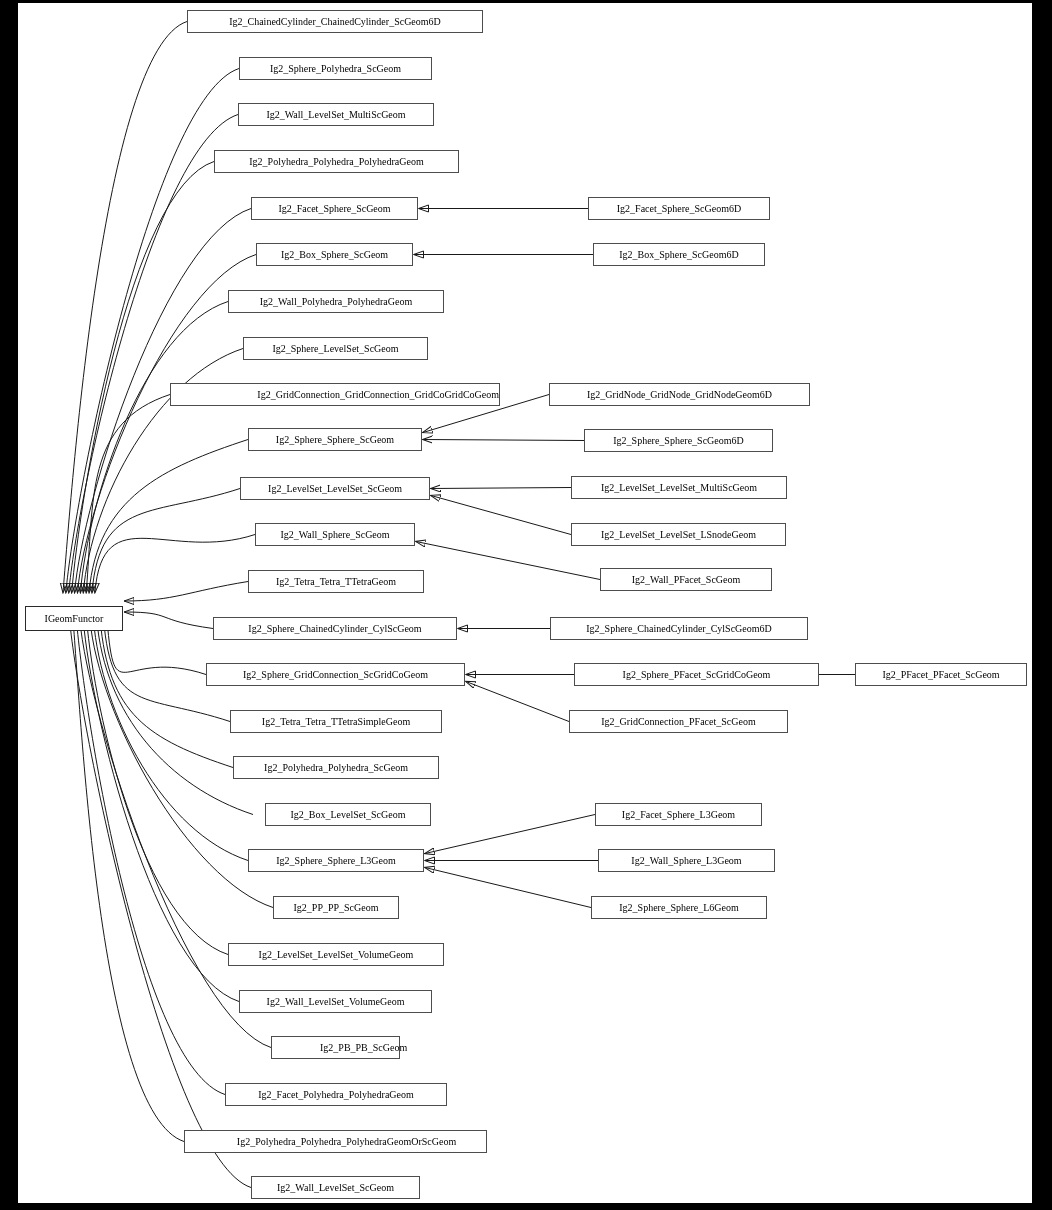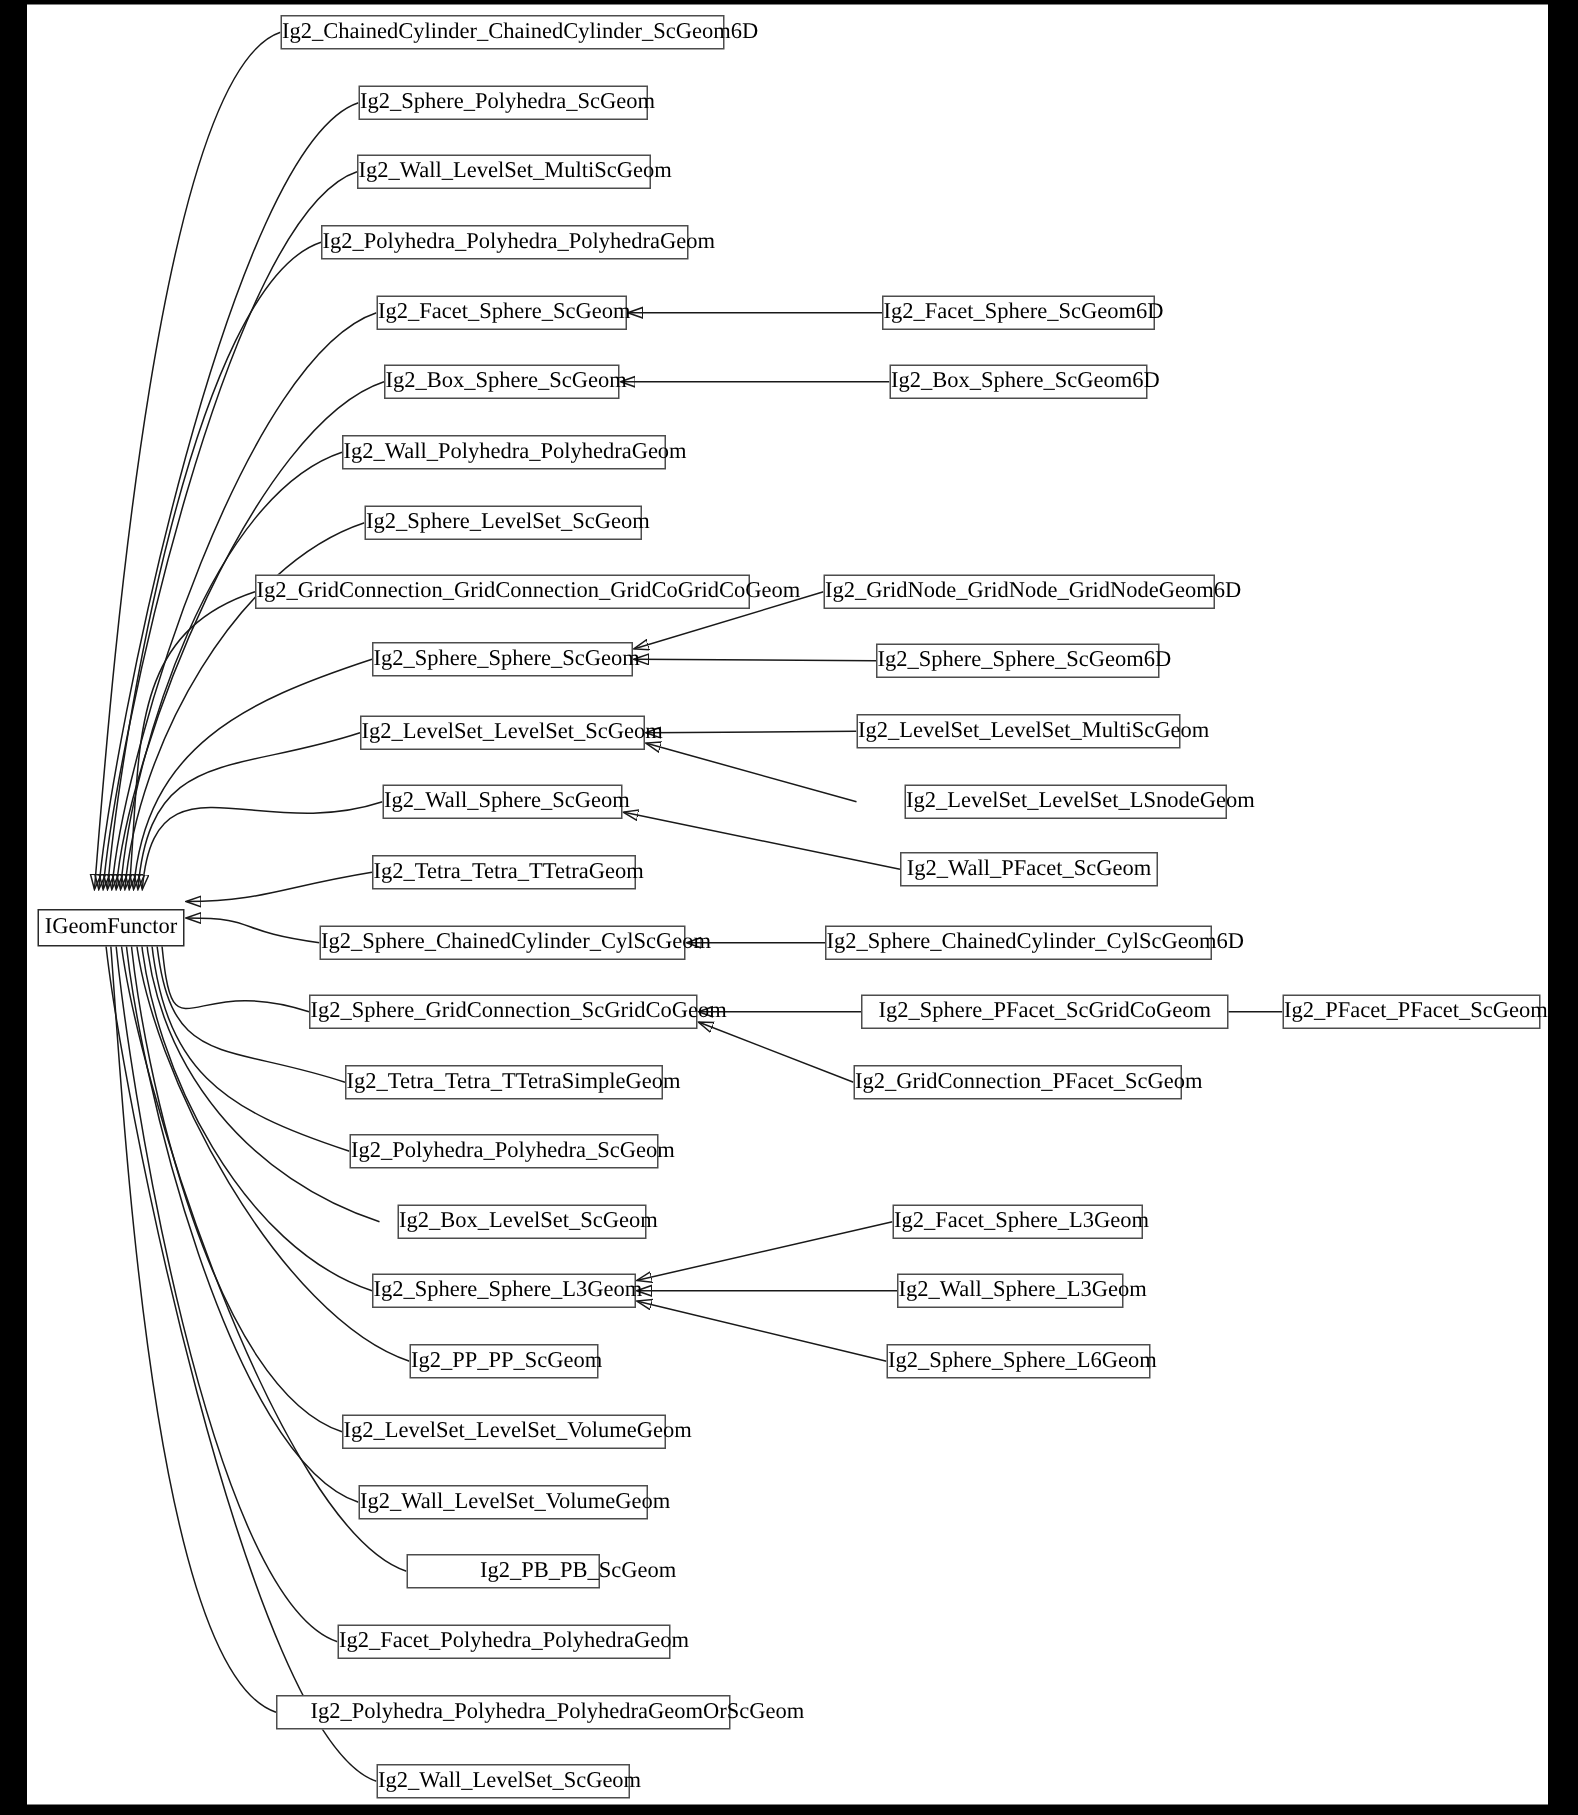--- a/index.html
+++ b/index.html
@@ -13,21 +13,21 @@
     position:absolute;left:18px;top:3px;width:1014px;height:1200px;
     background:var(--canvas-background,#fff);
   }
   #edges{position:absolute;left:0;top:0;width:1052px;height:1210px;}
   #edges path{fill:none;stroke:var(--edge,#191919);stroke-width:1;}
   .node{
     position:absolute;box-sizing:border-box;
     background:var(--node-fill,#fff);
     border:1px solid var(--node-border,#4d4d4d);
     color:var(--text,#000);
-    font-size:15px;text-align:center;white-space:nowrap;
+    font-size:10px;text-align:center;white-space:nowrap;
     z-index:2;
   }
   .node[data-interactable="true"]{cursor:pointer;}
   .node.root{border-color:#2a2a2a;}
 </style>
 </head>
 <body style="--page-background: #000000; --canvas-background: #ffffff; --node-fill: #ffffff; --node-border: #4d4d4d; --edge: #191919; --text: #000000;">
 
 <div id="canvas" data-interactable="false"></div>
 
@@ -105,22 +105,22 @@
     <div class="node" data-interactable="true" style="left: 239px; top: 990px; width: 193px; height: 23px; line-height: 21px;">Ig2_Wall_LevelSet_VolumeGeom</div>
     <div class="node" data-interactable="true" style="left: 271px; top: 1036px; width: 129px; height: 23px; line-height: 21px; padding-left: 48px;">Ig2_PB_PB_ScGeom</div>
     <div class="node" data-interactable="true" style="left: 225px; top: 1083px; width: 222px; height: 23px; line-height: 21px;">Ig2_Facet_Polyhedra_PolyhedraGeom</div>
     <div class="node" data-interactable="true" style="left: 184px; top: 1130px; width: 303px; height: 23px; line-height: 21px; padding-left: 22px;">Ig2_Polyhedra_Polyhedra_PolyhedraGeomOrScGeom</div>
     <div class="node" data-interactable="true" style="left: 251px; top: 1176px; width: 169px; height: 23px; line-height: 21px;">Ig2_Wall_LevelSet_ScGeom</div>
     <div class="node" data-interactable="true" style="left: 588px; top: 197px; width: 182px; height: 23px; line-height: 21px;">Ig2_Facet_Sphere_ScGeom6D</div>
     <div class="node" data-interactable="true" style="left: 593px; top: 243px; width: 172px; height: 23px; line-height: 21px;">Ig2_Box_Sphere_ScGeom6D</div>
     <div class="node" data-interactable="true" style="left: 549px; top: 383px; width: 261px; height: 23px; line-height: 21px;">Ig2_GridNode_GridNode_GridNodeGeom6D</div>
     <div class="node" data-interactable="true" style="left: 584px; top: 429px; width: 189px; height: 23px; line-height: 21px;">Ig2_Sphere_Sphere_ScGeom6D</div>
     <div class="node" data-interactable="true" style="left: 571px; top: 476px; width: 216px; height: 23px; line-height: 21px;">Ig2_LevelSet_LevelSet_MultiScGeom</div>
-    <div class="node" data-interactable="true" style="left: 571px; top: 523px; width: 215px; height: 23px; line-height: 21px; margin-left: 32px;">Ig2_LevelSet_LevelSet_LSnodeGeom</div>
+    <div class="node" data-interactable="true" style="left: 571px; top: 523px; width: 215px; height: 23px; line-height: 21px;">Ig2_LevelSet_LevelSet_LSnodeGeom</div>
     <div class="node" data-interactable="true" style="left: 600px; top: 568px; width: 172px; height: 23px; line-height: 21px;">Ig2_Wall_PFacet_ScGeom</div>
     <div class="node" data-interactable="true" style="left: 550px; top: 617px; width: 258px; height: 23px; line-height: 21px;">Ig2_Sphere_ChainedCylinder_CylScGeom6D</div>
     <div class="node" data-interactable="true" style="left: 574px; top: 663px; width: 245px; height: 23px; line-height: 21px;">Ig2_Sphere_PFacet_ScGridCoGeom</div>
     <div class="node" data-interactable="true" style="left: 569px; top: 710px; width: 219px; height: 23px; line-height: 21px;">Ig2_GridConnection_PFacet_ScGeom</div>
     <div class="node" data-interactable="true" style="left: 595px; top: 803px; width: 167px; height: 23px; line-height: 21px;">Ig2_Facet_Sphere_L3Geom</div>
-    <div class="node" data-interactable="true" style="left: 598px; top: 849px; width: 151px; height: 23px; line-height: 21px;">Ig2_Wall_Sphere_L3Geom</div>
+    <div class="node" data-interactable="true" style="left: 598px; top: 849px; width: 177px; height: 23px; line-height: 21px;">Ig2_Wall_Sphere_L3Geom</div>
     <div class="node" data-interactable="true" style="left: 591px; top: 896px; width: 176px; height: 23px; line-height: 21px;">Ig2_Sphere_Sphere_L6Geom</div>
     <div class="node" data-interactable="true" style="left: 855px; top: 663px; width: 172px; height: 23px; line-height: 21px;">Ig2_PFacet_PFacet_ScGeom</div>
   </div>
 
 </body></html>

